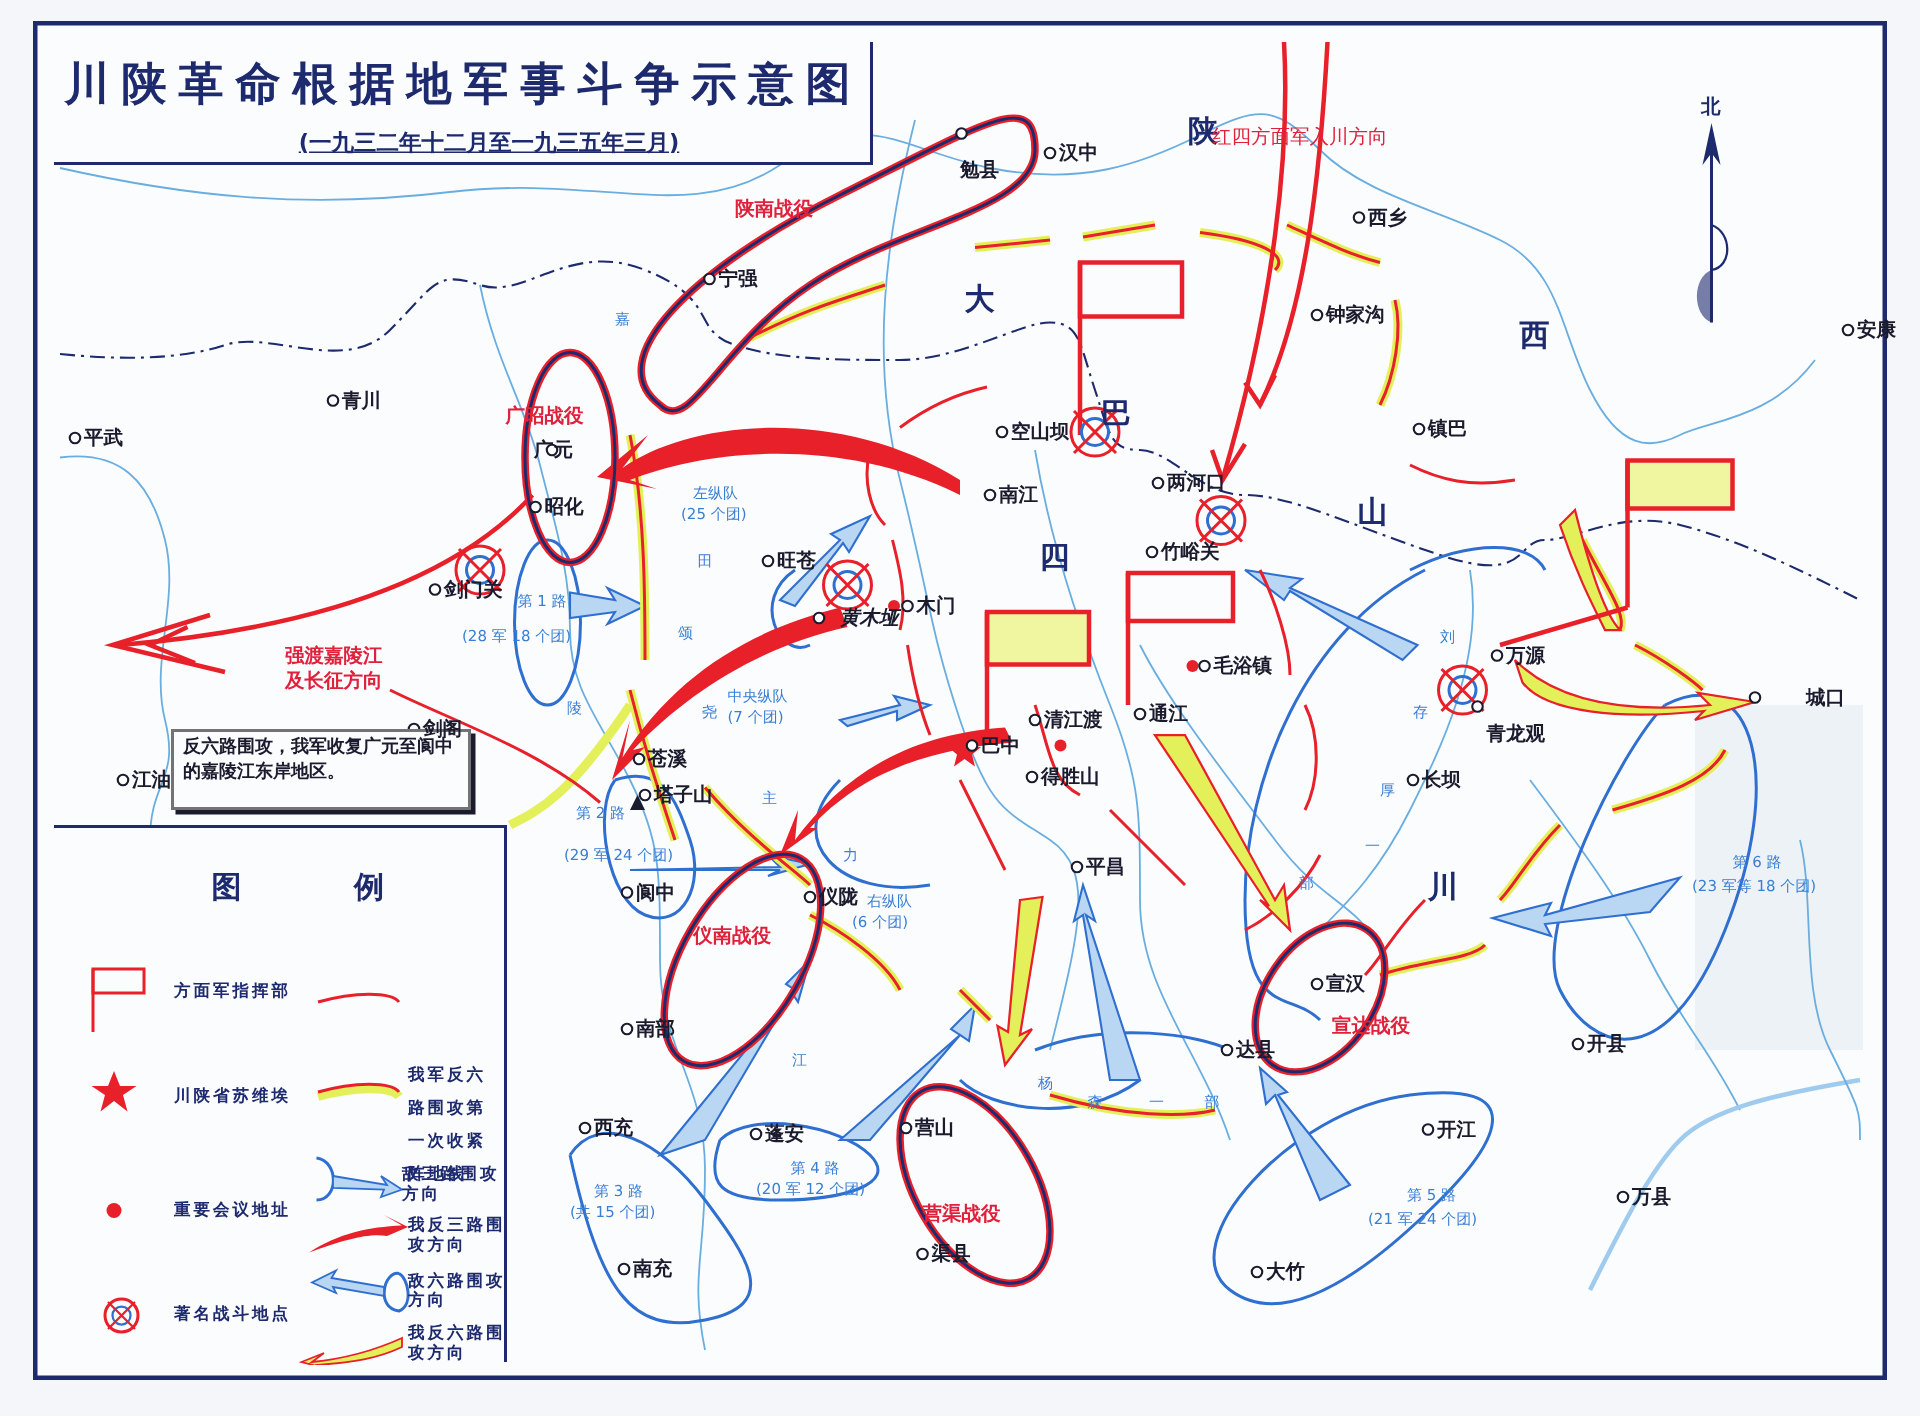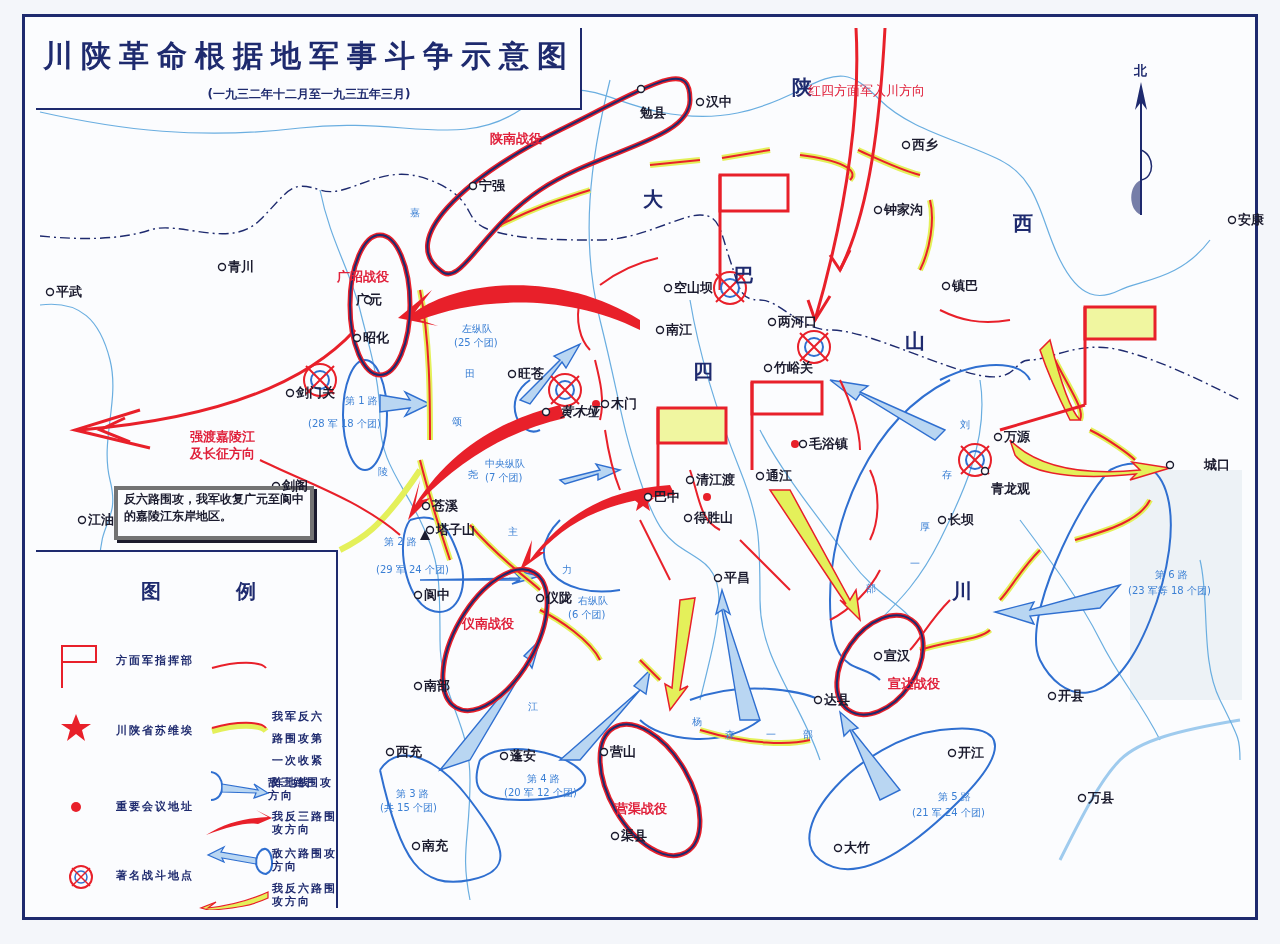--- a/index.html
+++ b/index.html
@@ -1,30 +1,30 @@
 <!DOCTYPE html>
 <html><head>
 <meta charset="utf-8">
 <style>
   html,body{margin:0;padding:0;background:#f4f6fa;}
   body{width:1280px;height:944px;overflow:hidden;font-family:"DejaVu Sans",sans-serif;}
   #map{position:absolute;left:0;top:0;width:1280px;height:944px;}
   .frame-outer{position:absolute;left:22px;top:14px;width:1236px;height:906px;border:3px solid #1e2a6e;box-sizing:border-box;background:#fbfcfe;}
   .title-box{position:absolute;left:36px;top:28px;width:546px;height:82px;border-right:2px solid #1e2a6e;border-bottom:2px solid #1e2a6e;background:#fbfcfe;box-sizing:border-box;}
   .title-main{position:absolute;left:0;top:8px;width:546px;text-align:center;font-size:30px;letter-spacing:8px;color:#1e2a6e;font-weight:bold;}
-  .title-sub{position:absolute;left:0;top:58px;width:546px;text-align:center;font-size:12px;color:#1e2a6e;font-weight:bold;}
+  .title-sub{position:absolute;left:17px;top:58px;width:546px;text-align:center;font-size:15px;color:#1e2a6e;font-weight:bold;text-decoration:underline;}
   .legend{position:absolute;left:36px;top:550px;width:302px;height:358px;border:2px solid #1e2a6e;border-left:none;border-bottom:none;background:#fbfcfe;box-sizing:border-box;}
   .legend-title{position:absolute;top:26px;font-size:20px;font-weight:bold;color:#1e2a6e;}
   .legend-label{position:absolute;font-size:11px;color:#1e2a6e;font-weight:bold;letter-spacing:2px;line-height:22px;}
   .lbl{position:absolute;white-space:nowrap;font-size:13px;color:#1b1b2e;font-weight:bold;}
   .lbl.red{color:#e0213b;}
   .lbl.blue{color:#3a7fd4;font-weight:normal;}
   .lbl.big{font-size:20px;color:#1e2a6e;}
   .lbl.small{font-size:10px;}
-  .note{position:absolute;left:114px;top:486px;width:200px;height:54px;border:4px solid #737373;box-shadow:3px 3px 0 #1b1b2e;background:#fbfcfe;font-size:12px;line-height:17px;padding:1px 6px;box-sizing:border-box;color:#1b1b2e;font-weight:bold;}
+  .note{position:absolute;left:114px;top:486px;width:200px;height:54px;border:2px solid #737373;box-shadow:3px 3px 0 #1b1b2e;background:#fbfcfe;font-size:12px;line-height:17px;padding:1px 6px;box-sizing:border-box;color:#1b1b2e;font-weight:bold;}
 </style>
 </head>
 <body>
 
 <div id="map">
   <div class="frame-outer"></div>
 
   <svg width="1280" height="944" style="position:absolute;left:0;top:0">
     <defs>
       <marker id="tick" markerWidth="4" markerHeight="6" refX="2" refY="6" orient="auto">

